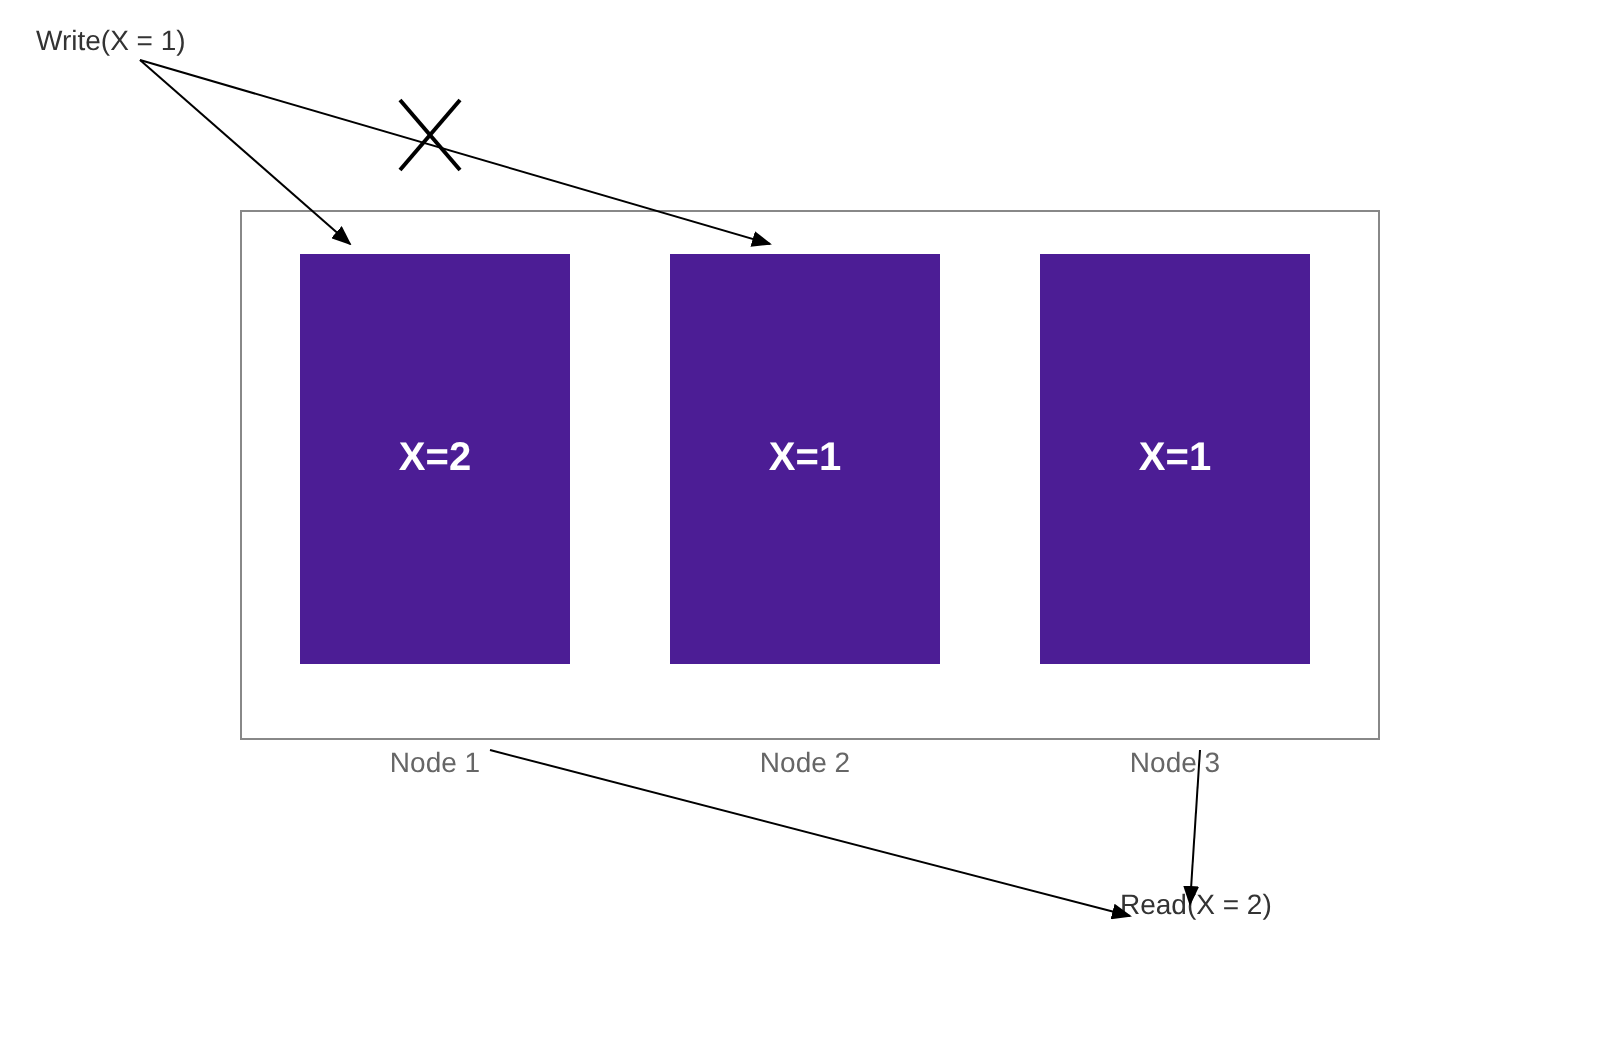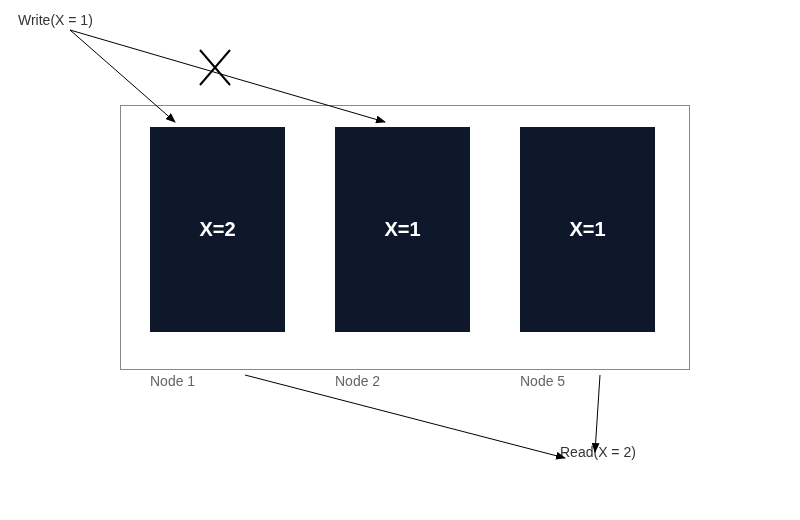--- a/index.html
+++ b/index.html
@@ -15,35 +15,35 @@
       left: 120px;
       top: 105px;
       width: 570px;
       height: 265px;
       border: 1px solid #888;
     }
     .node {
       position: absolute;
       width: 135px;
       height: 205px;
-      background: #0f172a;
+      background: #4c1d95;
       top: 127px;
       display: flex;
       align-items: center;
       justify-content: center;
     }
     .node-value {
       color: #fff;
       font-weight: bold;
       font-size: 20px;
     }
     .node-label {
       position: absolute;
       top: 373px;
-      text-align: left;
+      text-align: center;
       width: 135px;
       color: #666;
       font-size: 14px;
     }
     .write-label {
       position: absolute;
       left: 18px;
       top: 12px;
       font-size: 14px;
       color: #333;
@@ -77,21 +77,21 @@
 <div class="node-label" style="left:150px">Node 1</div>
 
 <div class="node" style="left:335px">
   <div class="node-value">X=1</div>
 </div>
 <div class="node-label" style="left:335px">Node 2</div>
 
 <div class="node" style="left:520px">
   <div class="node-value">X=1</div>
 </div>
-<div class="node-label" style="left:520px">Node 5</div>
+<div class="node-label" style="left:520px">Node 3</div>
 
 <svg class="diagram-arrows">
   <defs>
     <marker id="arrowhead" markerWidth="10" markerHeight="8" refX="9" refY="4" orient="auto">
       <polygon points="0 0, 10 4, 0 8" fill="#000"></polygon>
     </marker>
   </defs>
 
   <line x1="70" y1="30" x2="175" y2="122" stroke="#000" stroke-width="1" marker-end="url(#arrowhead)"></line>
 

